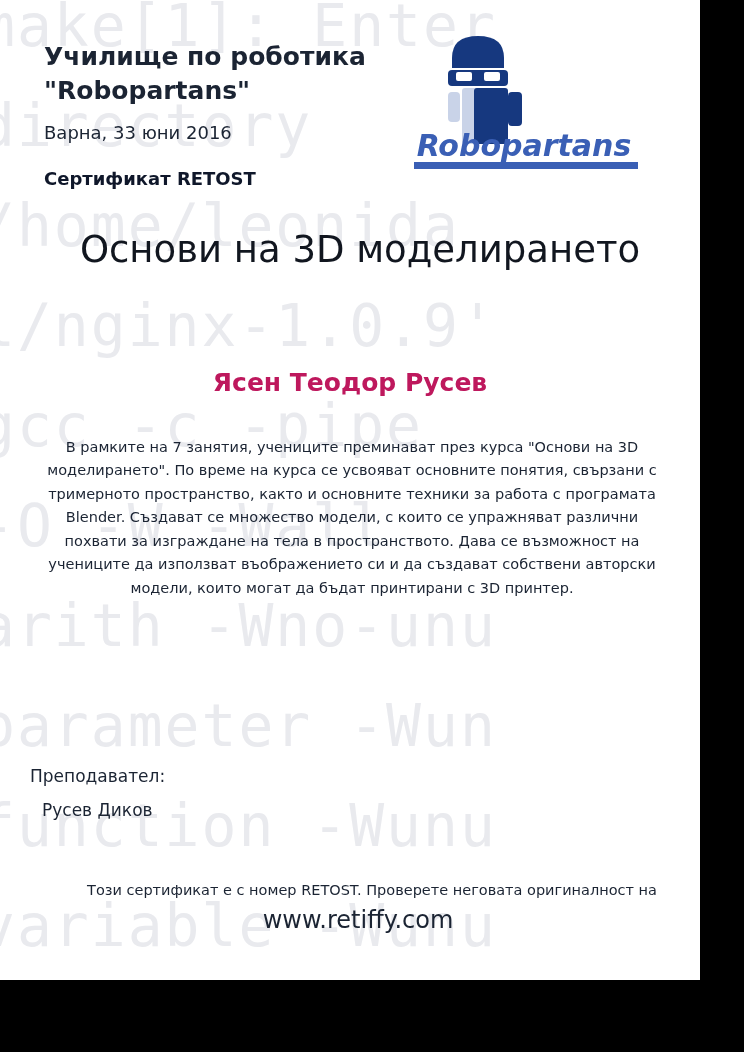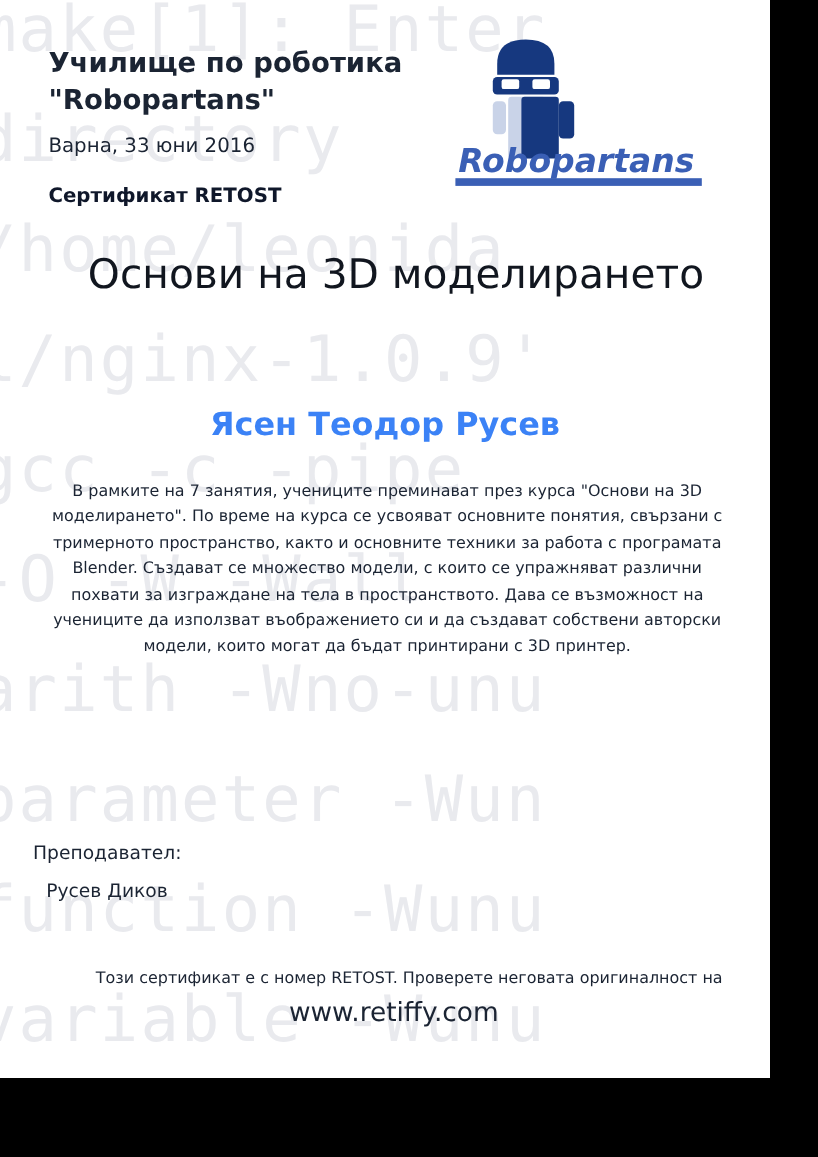--- a/index.html
+++ b/index.html
@@ -84,23 +84,23 @@
     font-weight: normal;
     color: #11161f;
     margin-left: 20px;
   }
   .recipient {
     position: absolute;
     left: 0;
     right: 0;
     top: 368px;
     text-align: center;
-    font-size: 29px;
+    font-size: 25px;
     font-weight: bold;
-    color: #3b82f6;
+    color: #be185d;
   }
   .description {
     position: absolute;
     left: 42px;
     top: 436px;
     width: 620px;
     font-size: 14.5px;
     line-height: 1.62;
     color: #1b2433;
     text-align: center;

